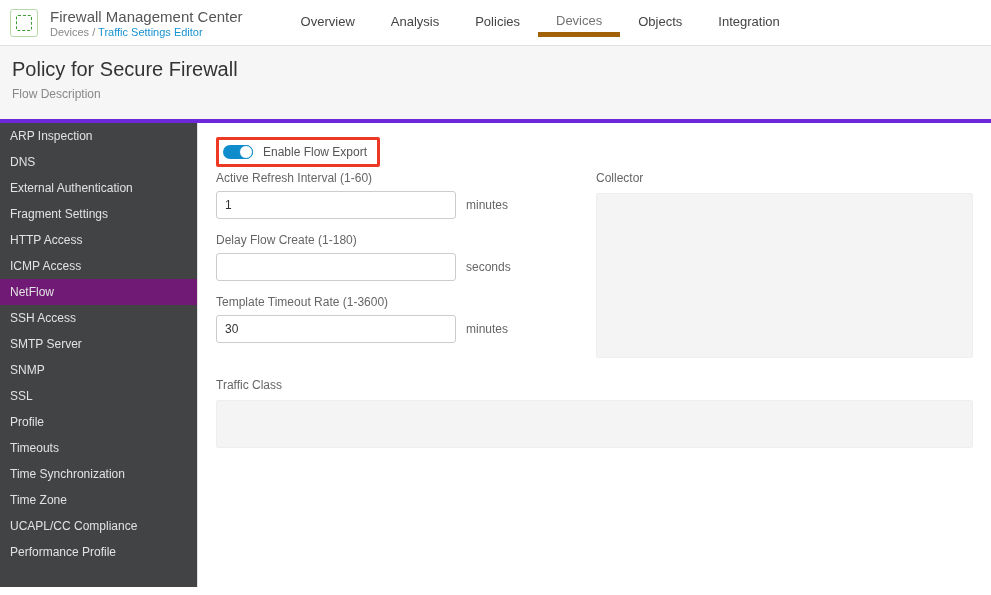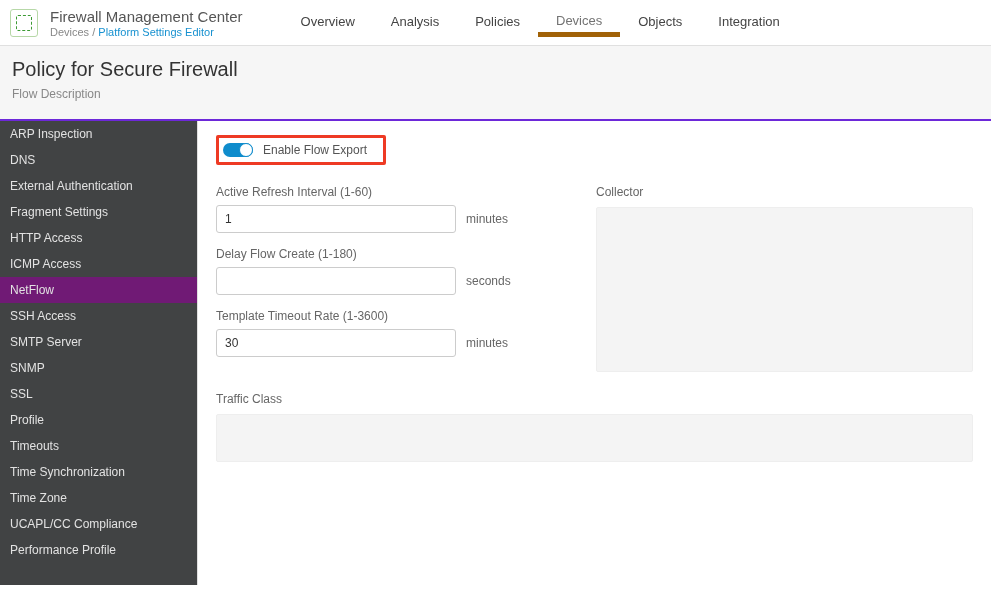--- a/index.html
+++ b/index.html
@@ -72,21 +72,21 @@
       border-bottom: 3px solid transparent;
       position: relative;
     }
     .nav-tab.active {
       color: #737373;
       border-bottom: 5px solid #a16207;
     }
     .subheader {
       background: #f6f6f6;
       padding: 12px 14px 18px 12px;
-      border-bottom: 2px solid #6d28d9;
+      border-bottom: 4px solid #6d28d9;
     }
     .policy-title {
       font-size: 20px;
       font-weight: 400;
       color: #333;
       margin-bottom: 6px;
     }
     .policy-desc {
       font-size: 12px;
       color: #888;
@@ -115,23 +115,23 @@
       flex: 1;
       padding: 14px 18px;
       border-left: 1px solid #e0e0e0;
       overflow: auto;
       position: relative;
     }
     .toggle-row {
       display: inline-flex;
       align-items: flex-end;
       border: 3px solid #ee3a24;
-      padding: 5px 16px 5px 4px;
+      padding: 5px 10px 5px 4px;
       border-radius: 2px;
-      margin-bottom: 20px;
+      margin-bottom: 4px;
     }
     .toggle {
       width: 30px;
       height: 14px;
       background: #0f8ccc;
       border-radius: 8px;
       position: relative;
       margin-right: 10px;
       cursor: pointer;
     }
@@ -210,21 +210,21 @@
 </head>
 <body>
 
 <div class="header">
   <div class="logo">
     <div class="logo-inner"></div>
   </div>
   <div class="title-block">
     <div class="app-title">Firewall Management Center</div>
     <div class="breadcrumb">
-      <span>Devices / </span><a href="#">Platform Settings Editor</a>
+      <span>Devices / </span><a href="#">Traffic Settings Editor</a>
     </div>
   </div>
   <div class="nav-tabs" id="nav-tabs">
       <div class="nav-tab">Overview</div>
       <div class="nav-tab">Analysis</div>
       <div class="nav-tab">Policies</div>
       <div class="nav-tab active">Devices</div>
       <div class="nav-tab">Objects</div>
       <div class="nav-tab">Integration</div>
     </div>

